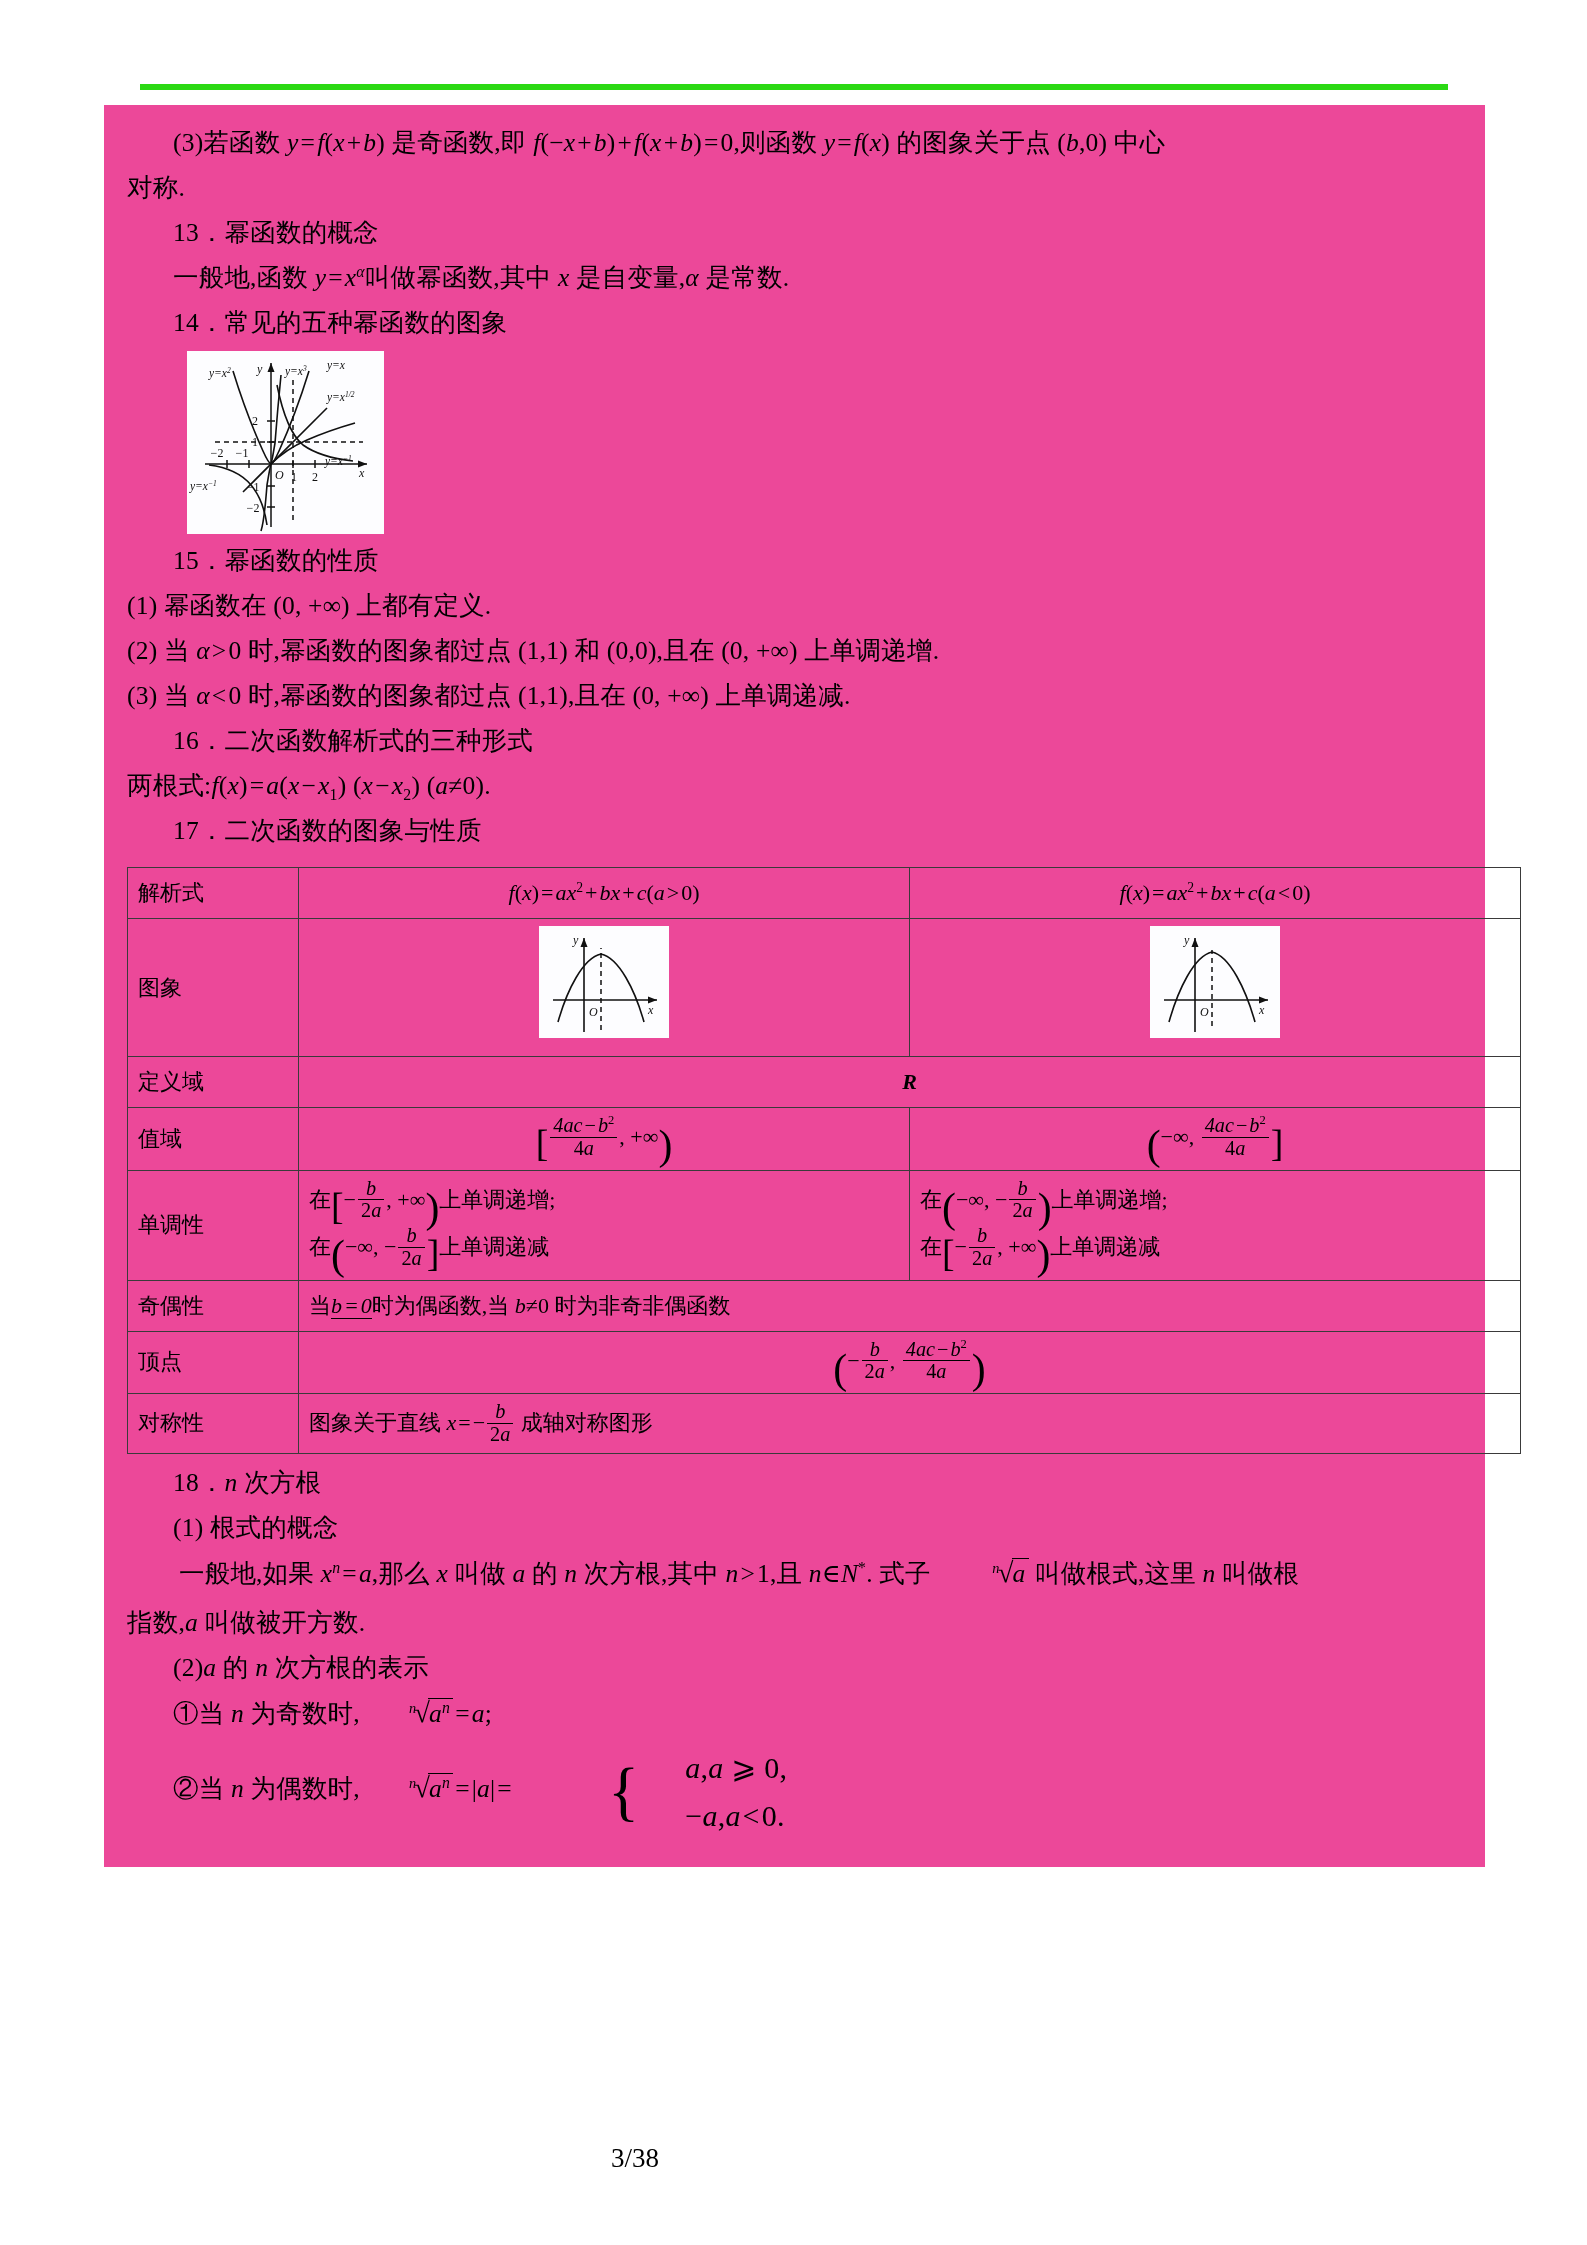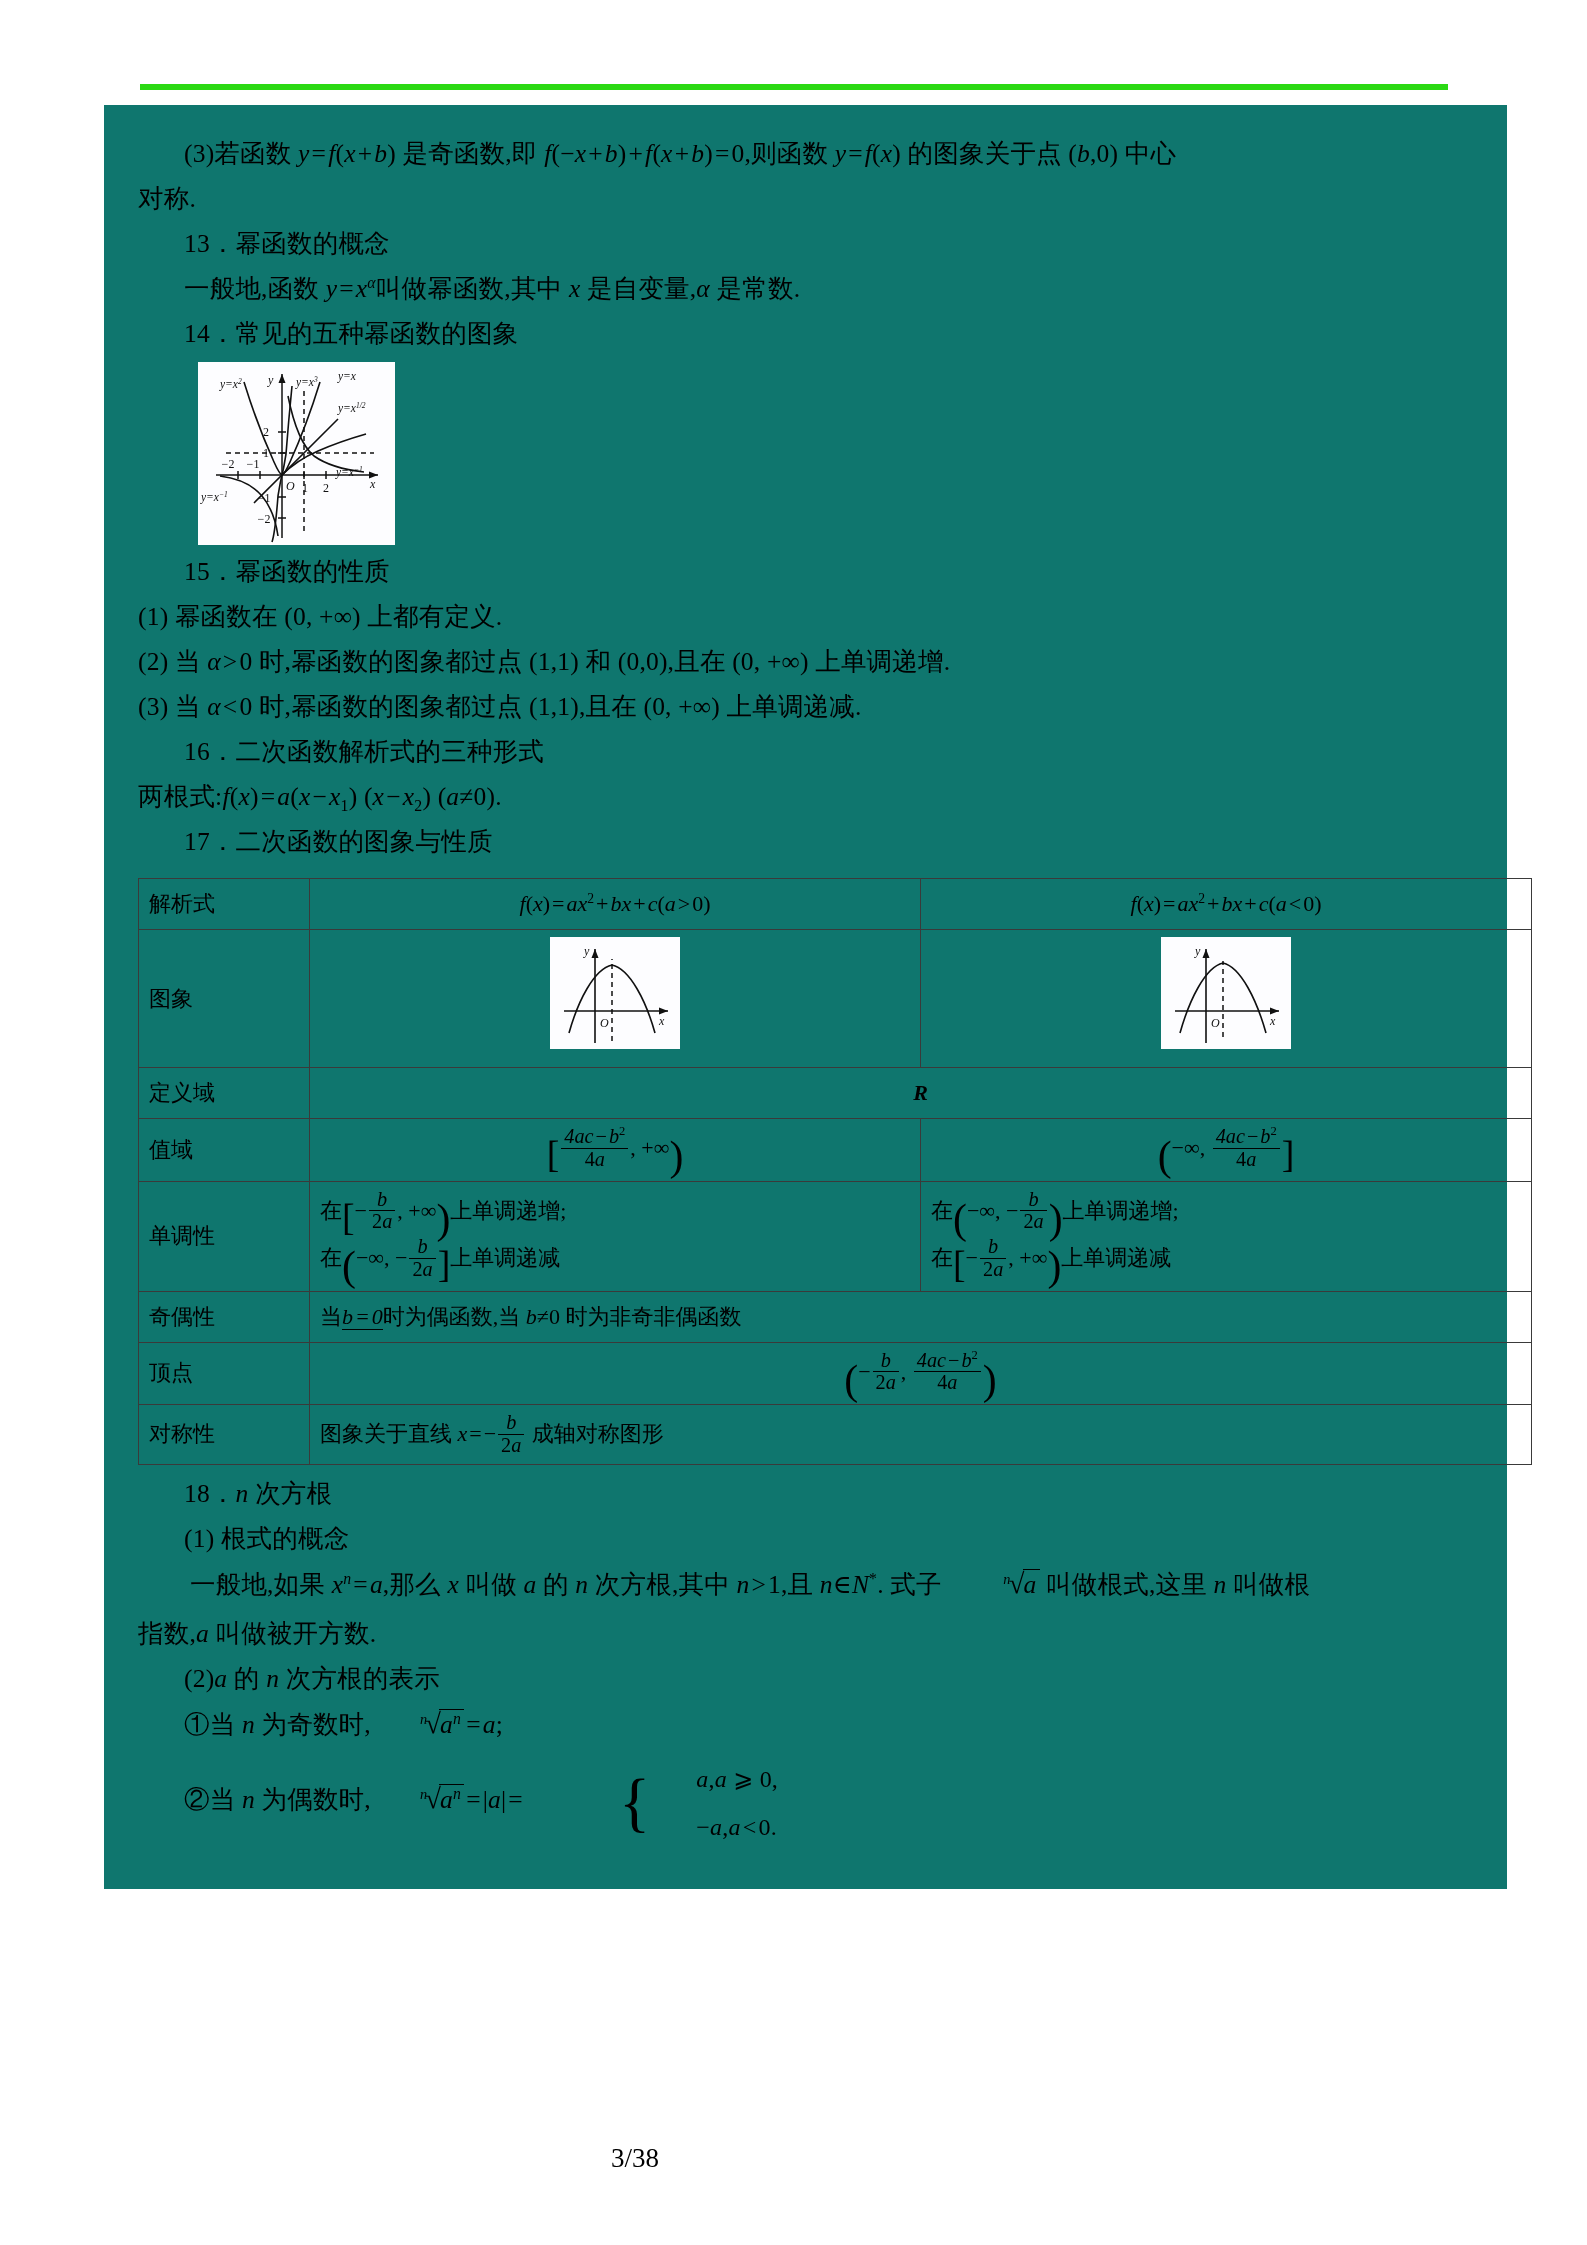--- a/index.html
+++ b/index.html
@@ -27,22 +27,22 @@
     top: 84px;
     width: 1308px;
     height: 6px;
     background: #2bd914;
   }
   .content-block {
     position: absolute;
     left: 104px;
     top: 105px;
     width: 1379px;
-    background: #0f766e;
-    padding: 12px;
+    background: #ec4899;
+    padding: 1px;
   }
   .body-area {
     padding: 14px 22px 26px 22px;
   }
   p.line {
     margin: 0;
     padding: 0;
     font-size: 25.5px;
     line-height: 45px;
     letter-spacing: 0.2px;
@@ -138,21 +138,21 @@
   .brace {
     display: inline-block;
     font-size: 2.55em;
     vertical-align: middle;
     line-height: 0.85;
     font-family: "Liberation Serif", serif;
   }
   .piece-rows {
     display: inline-block;
     vertical-align: middle;
-    font-size: 24px;
+    font-size: 30px;
     line-height: 48px;
   }
 
   .footer-page {
     position: absolute;
     left: 0;
     top: 2143px;
     width: 1270px;
     text-align: center;
     font-size: 27px;

